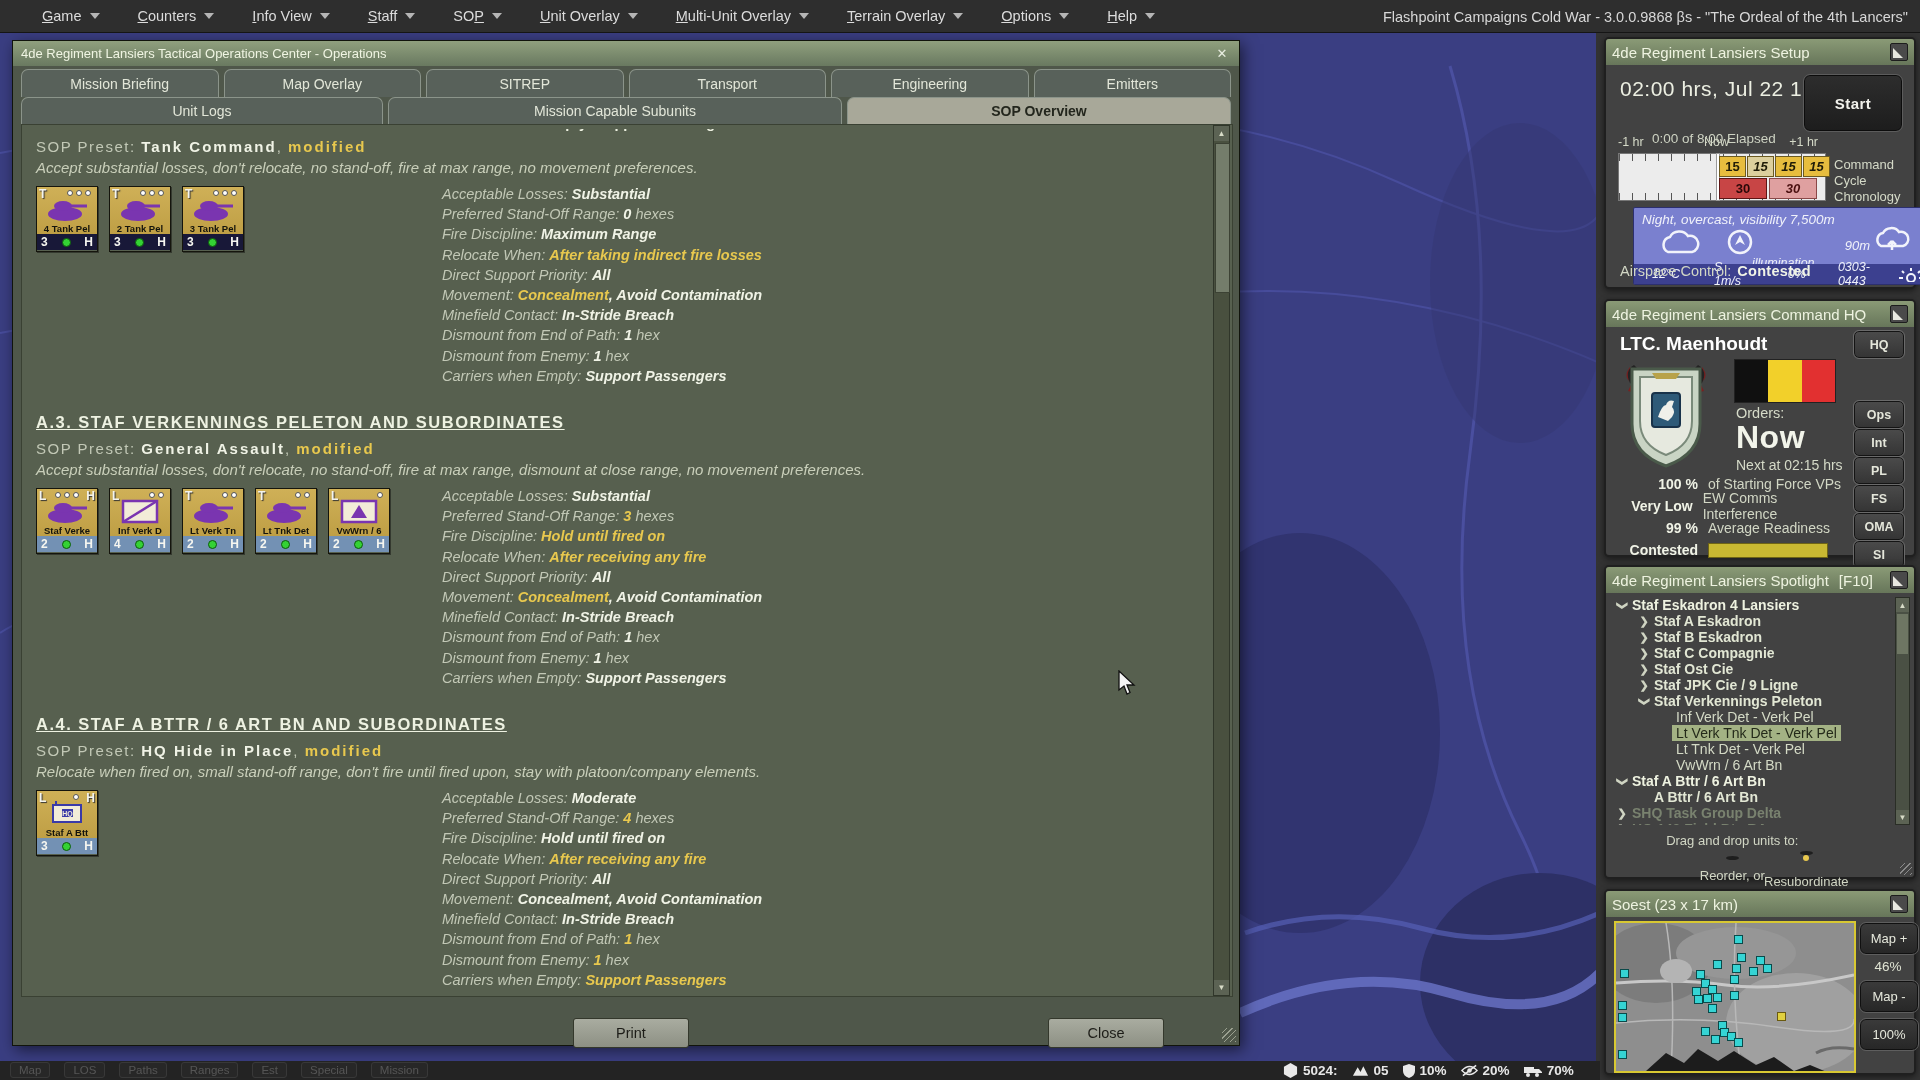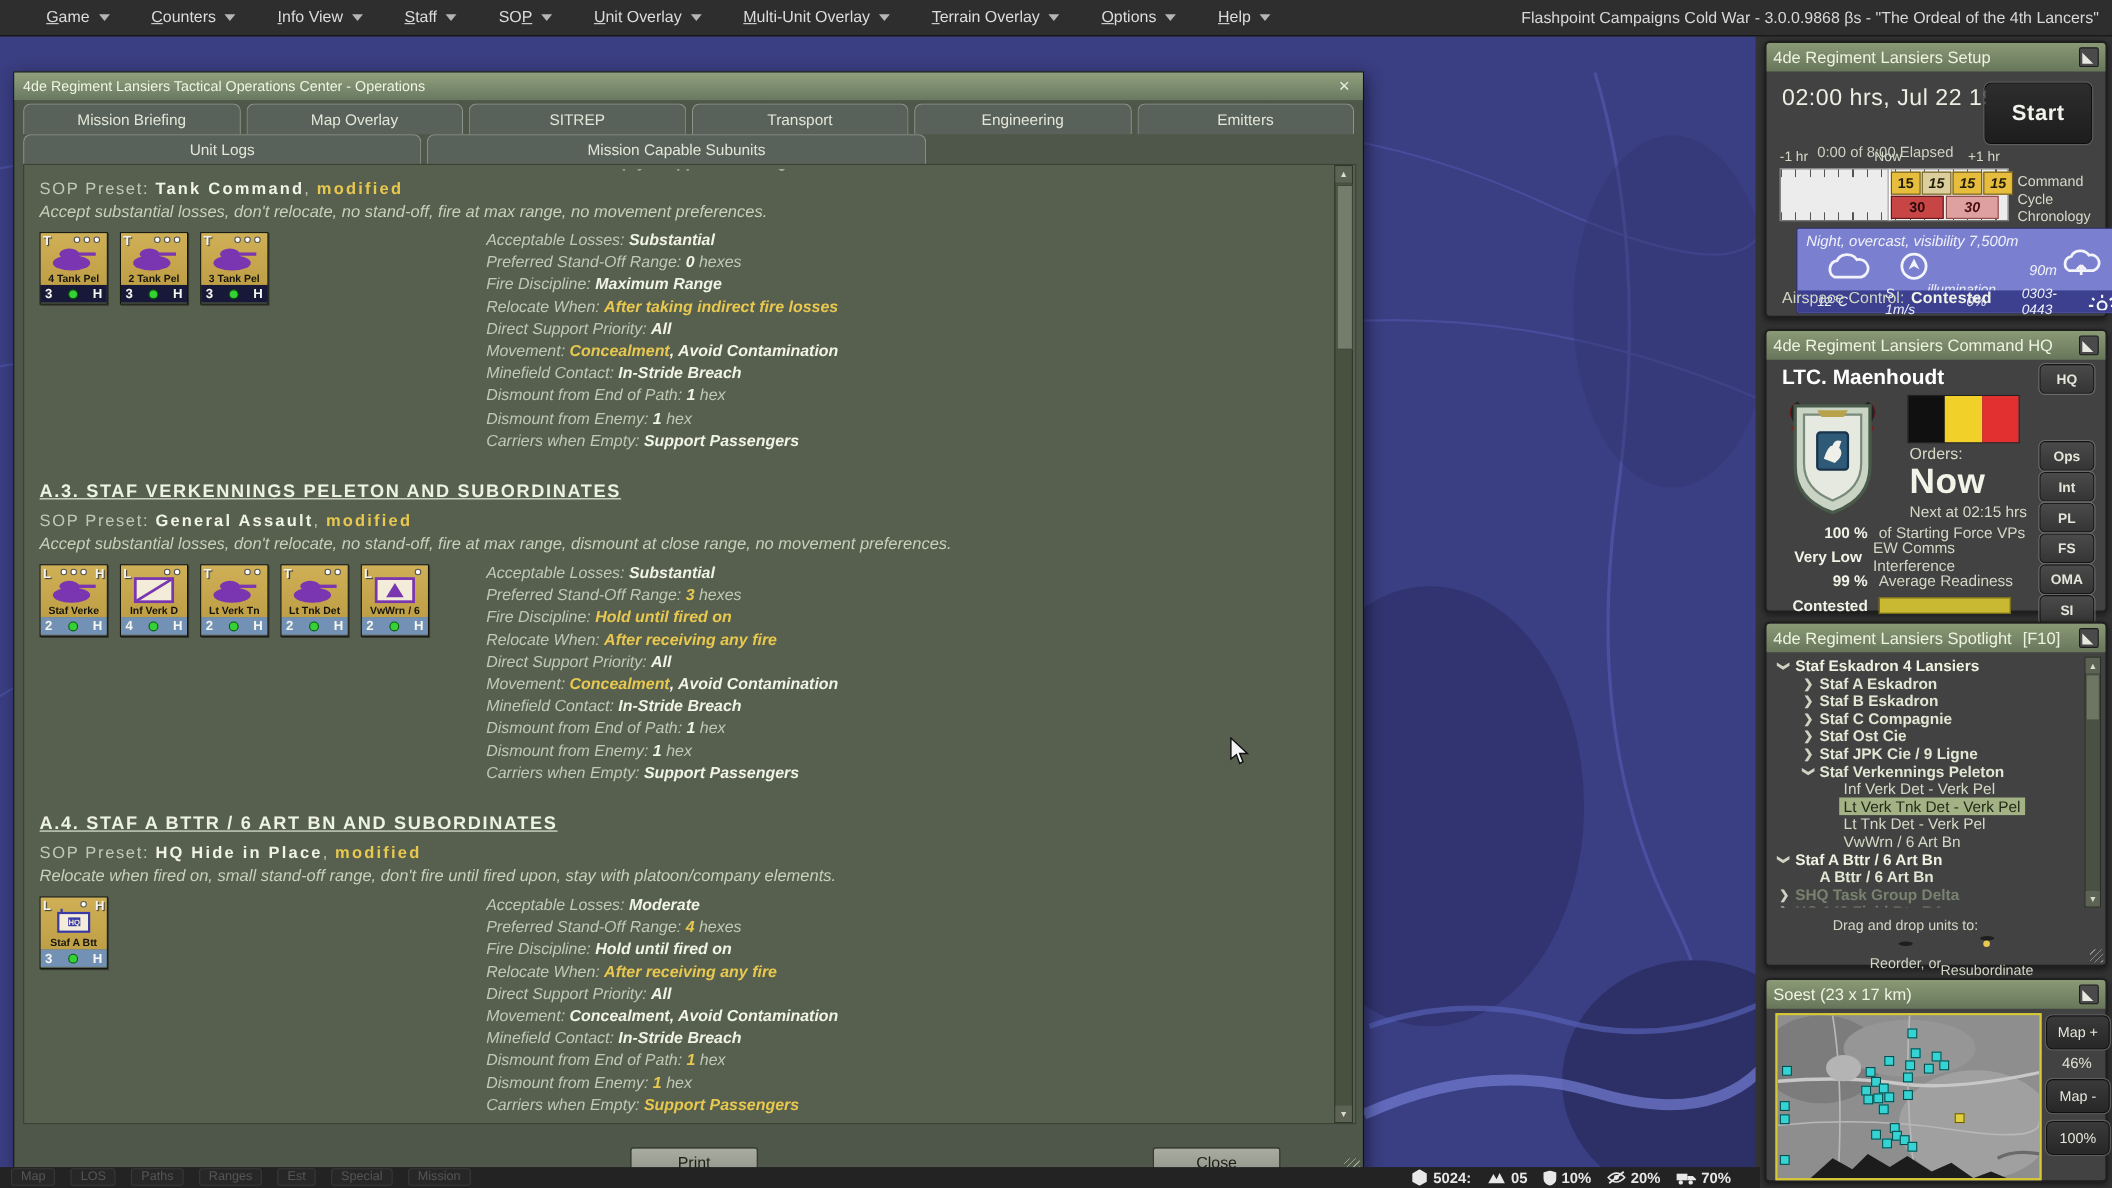--- a/index.html
+++ b/index.html
@@ -33,21 +33,21 @@
          padding:0 6px;color:#eef3e0;font-size:15px;box-sizing:border-box;}
   .phead .pexp{margin-left:auto;}
   .pexp{width:16px;height:16px;background:#4a4a4a;border:1px solid #1d1d1d;border-radius:2px;position:relative;}
   .pexp:before{content:"";position:absolute;left:2px;bottom:2px;border-left:10px solid #e8e8e0;border-top:10px solid transparent;}
 
   
   #p-setup{top:4px;height:252px;}
   .setup-time{position:absolute;left:14px;top:38px;color:#ecefe2;font-size:21px;letter-spacing:.5px;}
   .setup-elapsed{position:absolute;left:46px;top:68px;color:#cdd2c2;font-size:13.5px;margin-top:24px;}
   #start-btn{position:absolute;right:12px;top:36px;width:96px;height:54px;background:linear-gradient(#2d2d2d,#1d1d1d);
-             border:1px solid #0c0c0c;outline:1px solid #5c5c5c;border-radius:6px;color:#f2f2ec;font-size:20px;font-weight:bold;
+             border:1px solid #0c0c0c;outline:1px solid #5c5c5c;border-radius:6px;color:#f2f2ec;font-size:15px;font-weight:bold;
              display:flex;align-items:center;justify-content:center;letter-spacing:.5px;margin-left:10px;}
   .tl-labels{position:absolute;left:12px;top:96px;width:200px;display:flex;justify-content:space-between;color:#d5dac8;font-size:12.5px;}
   #ruler{position:absolute;left:12px;top:114px;width:206px;height:46px;background:#ececec;border:1px solid #777;}
   #ruler .ticks{position:absolute;left:0;right:0;height:7px;background:repeating-linear-gradient(90deg,#555 0 1px,transparent 1px 13px);}
   #ruler .now-line{position:absolute;left:98px;top:0;bottom:0;width:2px;background:#fff;box-shadow:0 0 0 1px #999;}
   #chips-top{position:absolute;left:100px;top:2px;display:flex;gap:1px;}
   #chips-bottom{position:absolute;left:100px;top:24px;display:flex;gap:2px;}
   .chip{height:19px;display:flex;align-items:center;justify-content:center;font-size:13px;font-weight:bold;border:1px solid #6b5a20;color:#201c08;}
   .chip.c15{width:25px;}
   .chip.c30{width:46px;}
@@ -109,21 +109,21 @@
   
   #p-map{top:856px;height:186px;}
   #thumb{position:absolute;left:8px;top:30px;width:238px;height:148px;border:2px solid #d8c832;background:#8c8c8c;overflow:hidden;}
   .mk{position:absolute;width:7px;height:7px;background:#35d4d4;border:1px solid #0a4a4a;}
   .mk.gold{background:#e0d040;border-color:#6a5a10;}
   .map-btn{position:absolute;left:254px;width:56px;height:29px;background:linear-gradient(#3a3a3a,#272727);border:1px solid #101010;outline:1px solid #5e5e5e;
            border-radius:6px;color:#e6e8dc;font-size:13px;display:flex;align-items:center;justify-content:center;}
   #map-zoom{position:absolute;left:254px;top:68px;width:56px;text-align:center;color:#dfe3d3;font-size:13.5px;}
 
   
-  #dialog{position:absolute;left:12px;top:65px;width:1228px;height:1006px;background:#4f574a;border:1px solid #11140c;
+  #dialog{position:absolute;left:12px;top:40px;width:1228px;height:1006px;background:#4f574a;border:1px solid #11140c;
           box-shadow:3px 4px 14px rgba(0,0,0,.55);z-index:20;box-sizing:border-box;}
   #dlg-title{height:25px;background:linear-gradient(#90a07e,#697960);display:flex;align-items:center;padding:0 8px;
              color:#f0f5e3;font-size:13px;}
   #dlg-close{margin-left:auto;color:#e8ede0;font-size:13px;width:18px;text-align:center;}
   .tabrow{position:absolute;left:8px;right:8px;display:flex;gap:5px;}
   #tabs1{top:28px;height:28px;}
   #tabs2{top:56px;height:27px;}
   .tab{flex:1;background:#58615a;border:1px solid #8b948a;border-bottom:none;border-radius:7px 7px 0 0;
        color:#e2e6d8;font-size:14px;display:flex;align-items:center;justify-content:center;white-space:nowrap;}
   .tab.active{background:#a8a899;color:#23261d;font-weight:bold;}
@@ -251,20 +251,21 @@
         <div class="tab">Mission Briefing</div>
         <div class="tab">Map Overlay</div>
         <div class="tab">SITREP</div>
         <div class="tab">Transport</div>
         <div class="tab">Engineering</div>
         <div class="tab">Emitters</div>
       </div>
     <div id="tabs2" class="tabrow">
         <div class="tab w1">Unit Logs</div>
         <div class="tab w2">Mission Capable Subunits</div>
+        <div class="tab active ">SOP Overview</div>
       </div>
     <div id="content">
       <div class="clipline">
           <span>Carriers when Empty: Support Passengers</span>
         </div>
       <div id="sections">
           <div class="section">
             <div class="preset-line">SOP Preset: <span class="pname">Tank Command</span>, <span class="pmod">modified</span></div>
             <div class="summary">Accept substantial losses, don't relocate, no stand-off, fire at max range, no movement preferences.</div>
             <div class="sec-body">

